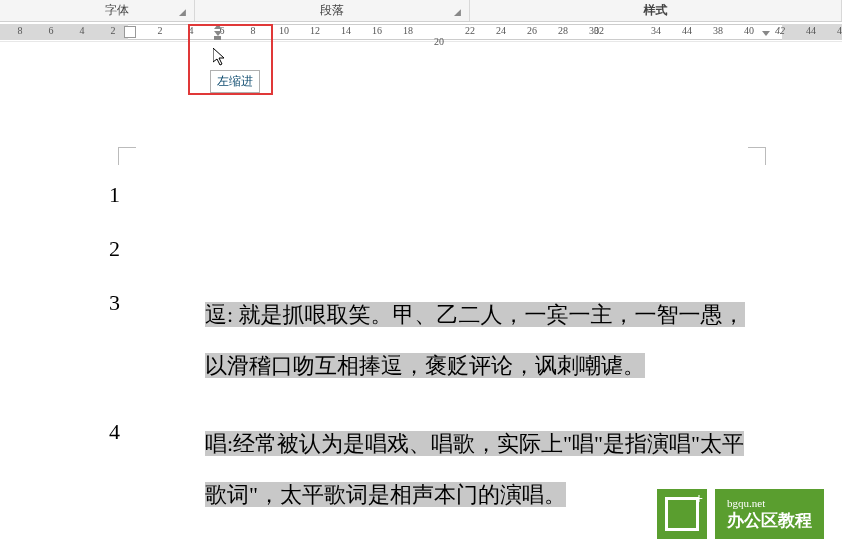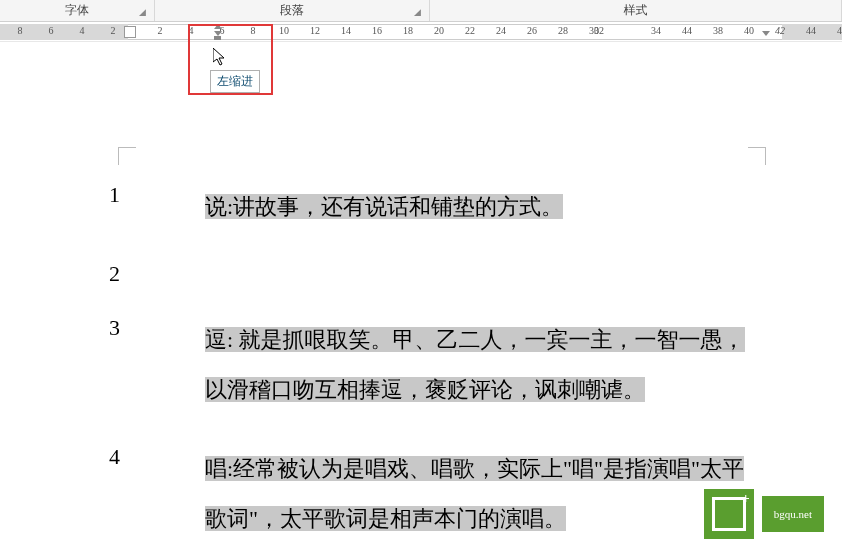--- a/index.html
+++ b/index.html
@@ -1,23 +1,23 @@
 <!DOCTYPE html>
 <html><head>
   <meta charset="utf-8">
   <style>
     * { margin: 0; padding: 0; box-sizing: border-box; }
     body { font-family: "Microsoft YaHei", SimSun, serif; background: #fff; width: 842px; height: 551px; overflow: hidden; position: relative; }
     
     .ribbon-section { display: flex; border-bottom: 1px solid #d0d0d0; background: #f5f5f5; height: 22px; }
     .ribbon-group { display: flex; align-items: center; justify-content: center; border-right: 1px solid #d8d8d8; font-size: 12px; color: #444; position: relative; }
     .ribbon-group .launcher { position: absolute; right: 3px; bottom: 2px; width: 12px; height: 12px; color: #888; font-size: 9px; }
-    .rg-font { width: 155px; }
+    .rg-font { width: 155px; margin-left: 40px; }
     .rg-para { width: 275px; }
-    .rg-style { flex: 1; }
+    .rg-style { flex: 1; font-weight: bold; }
     
     .ruler-container { position: relative; height: 20px; background: #fff; border-bottom: 1px solid #e8e8e8; }
     .ruler-gray-left { position: absolute; left: 0; width: 128px; height: 16px; background: #d8d8d8; top: 2px; }
     .ruler-gray-right { position: absolute; right: 0; width: 60px; height: 16px; background: #d8d8d8; top: 2px; }
     .ruler-white { position: absolute; left: 128px; right: 60px; height: 16px; background: #fff; top: 2px; border-top: 1px solid #ccc; border-bottom: 1px solid #ccc; }
     .ruler-numbers { position: absolute; left: 0; right: 0; top: 3px; font-size: 10px; color: #555; }
     .ruler-num { position: absolute; transform: translateX(-50%); }
     
     .indent-marker { position: absolute; left: 213px; top: 2px; width: 9px; height: 16px; }
     .indent-top { width:0; height:0; border-left:4px solid transparent; border-right:4px solid transparent; border-bottom:5px solid #888; margin: 0 auto; }
@@ -39,21 +39,21 @@
     .content { padding-top: 35px; }
     .para-row { display: flex; margin-bottom: 28px; align-items: flex-start; }
     .line-num { width: 205px; text-align: right; padding-right: 85px; font-size: 22px; font-family: "Times New Roman", serif; color: #000; }
     .para-text { font-size: 22px; font-family: SimSun, serif; line-height: 2.3; color: #000; max-width: 555px; }
     .para-text span { background: #c8c8c8; }
     
     .logo-badge { position: absolute; right: 18px; bottom: 12px; display: flex; align-items: center; height: 50px; }
     .logo-sq { width: 50px; height: 50px; background: #5a9e2f; display: flex; align-items: center; justify-content: center; position: relative; margin-right: 8px; }
     .logo-sq-inner { width: 34px; height: 34px; border: 3px solid #fff; position: relative; }
     .logo-plus { position: absolute; right: 4px; top: 2px; color: #fff; font-size: 14px; font-weight: bold; }
-    .logo-text { background: #5a9e2f; height: 36px; padding: 4px 12px; display: flex; flex-direction: column; justify-content: center; }
+    .logo-text { background: #5a9e2f; height: 50px; padding: 4px 12px; display: flex; flex-direction: column; justify-content: center; }
     .logo-line1 { color: #fff; font-size: 11px; }
     .logo-line2 { color: #fff; font-size: 17px; font-weight: bold; }
   </style>
 </head>
 <body>
 
 <div class="ribbon-section">
   <div class="ribbon-group rg-font">
     <span>字体</span>
     <span class="launcher">◢</span>
@@ -79,21 +79,21 @@
       <div class="ruler-num" style="left: 113px;">2</div>
       <div class="ruler-num" style="left: 160px;">2</div>
       <div class="ruler-num" style="left: 191px;">4</div>
       <div class="ruler-num" style="left: 222px;">6</div>
       <div class="ruler-num" style="left: 253px;">8</div>
       <div class="ruler-num" style="left: 284px;">10</div>
       <div class="ruler-num" style="left: 315px;">12</div>
       <div class="ruler-num" style="left: 346px;">14</div>
       <div class="ruler-num" style="left: 377px;">16</div>
       <div class="ruler-num" style="left: 408px;">18</div>
-      <div class="ruler-num" style="left: 439px;">20</div>
+      <div class="ruler-num" style="left: 439px; margin-top: 11px;">20</div>
       <div class="ruler-num" style="left: 470px;">22</div>
       <div class="ruler-num" style="left: 501px;">24</div>
       <div class="ruler-num" style="left: 532px;">26</div>
       <div class="ruler-num" style="left: 563px;">28</div>
       <div class="ruler-num" style="left: 594px;">30</div>
       <div class="ruler-num" style="left: 599px;">32</div>
       <div class="ruler-num" style="left: 656px;">34</div>
       <div class="ruler-num" style="left: 687px;">44</div>
       <div class="ruler-num" style="left: 718px;">38</div>
       <div class="ruler-num" style="left: 749px;">40</div>
@@ -120,21 +120,20 @@
 <div class="tooltip">
   <span>左缩进</span>
 </div>
 
 <div class="document-area">
   <div class="page-margin-mark pm-left"></div>
   <div class="page-margin-mark pm-right"></div>
   <div class="content" id="doc-content">
       <div class="para-row">
         <div class="line-num">1</div>
-        <div class="para-text"><span>说:讲故事，还有说话和铺垫的方式。</span></div>
       </div>
       <div class="para-row">
         <div class="line-num">2</div>
       </div>
       <div class="para-row">
         <div class="line-num">3</div>
         <div class="para-text"><span>逗: 就是抓哏取笑。甲、乙二人，一宾一主，一智一愚，以滑稽口吻互相捧逗，褒贬评论，讽刺嘲谑。</span></div>
       </div>
       <div class="para-row">
         <div class="line-num">4</div>
@@ -143,14 +142,15 @@
     </div>
 </div>
 
 <div class="logo-badge">
   <div class="logo-sq">
     <div class="logo-sq-inner"></div>
     <div class="logo-plus">+</div>
   </div>
   <div class="logo-text">
     <div class="logo-line1">bgqu.net</div>
+    <div class="logo-line2">办公区教程</div>
   </div>
 </div>
 
 </body></html>

